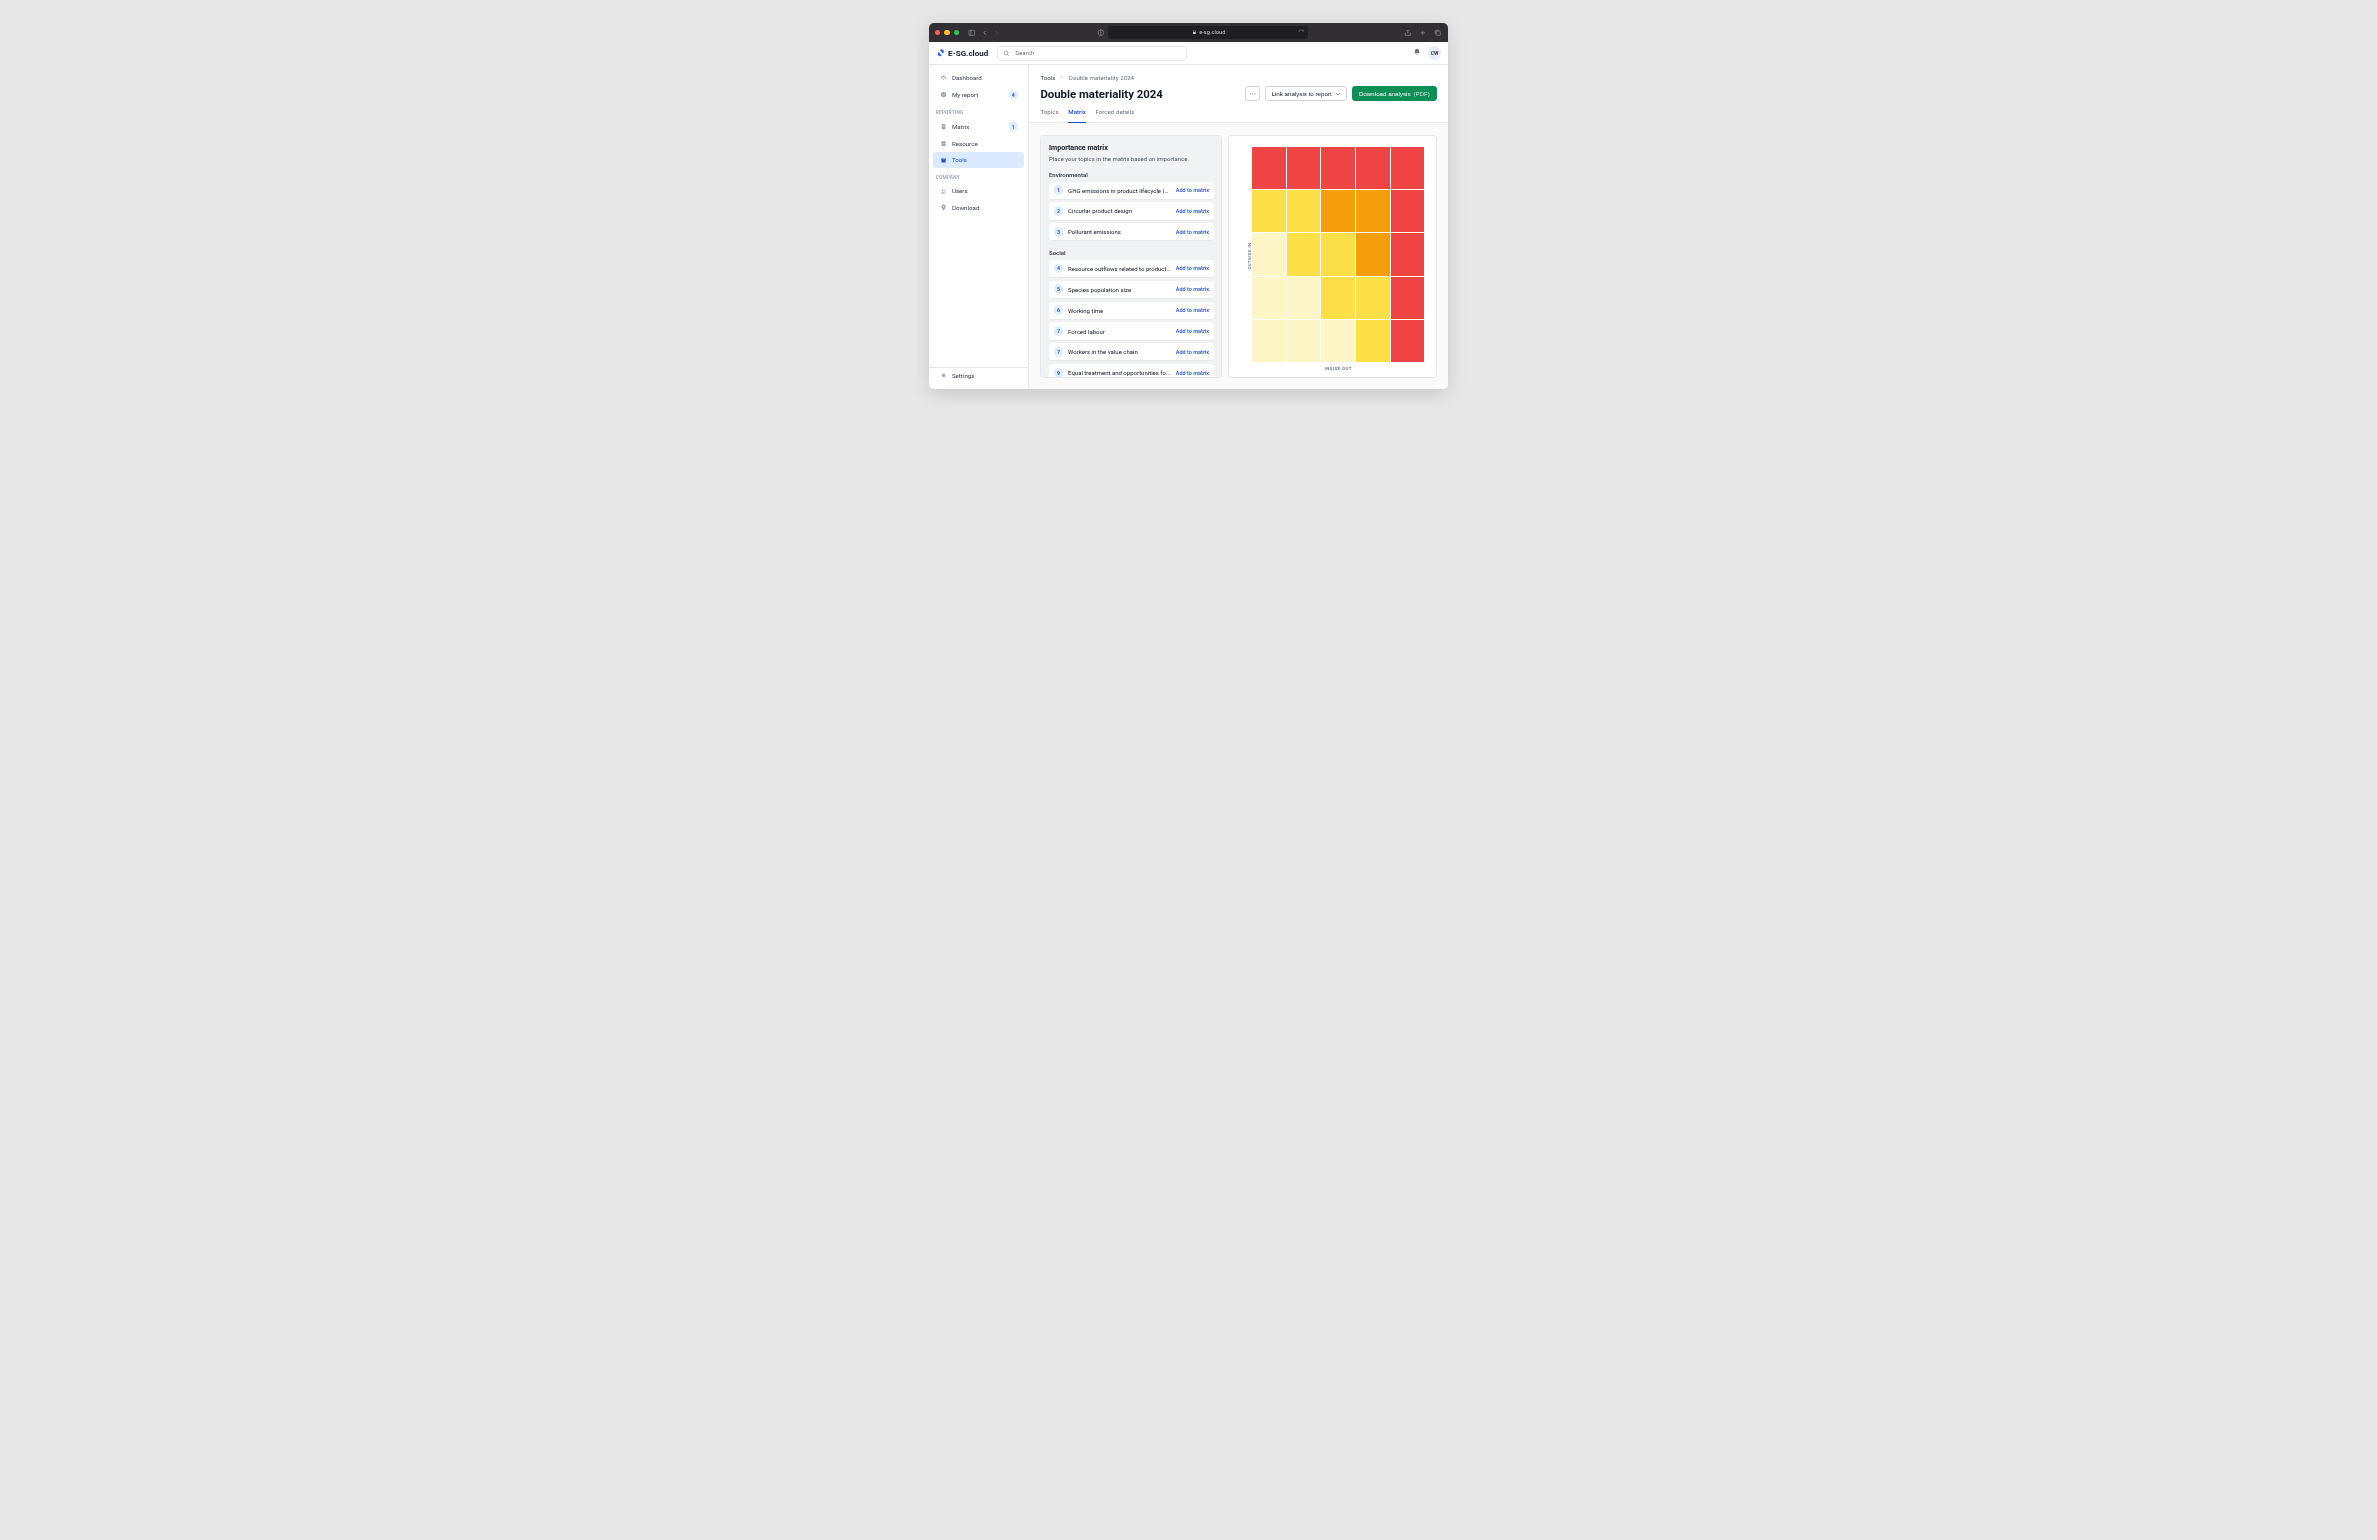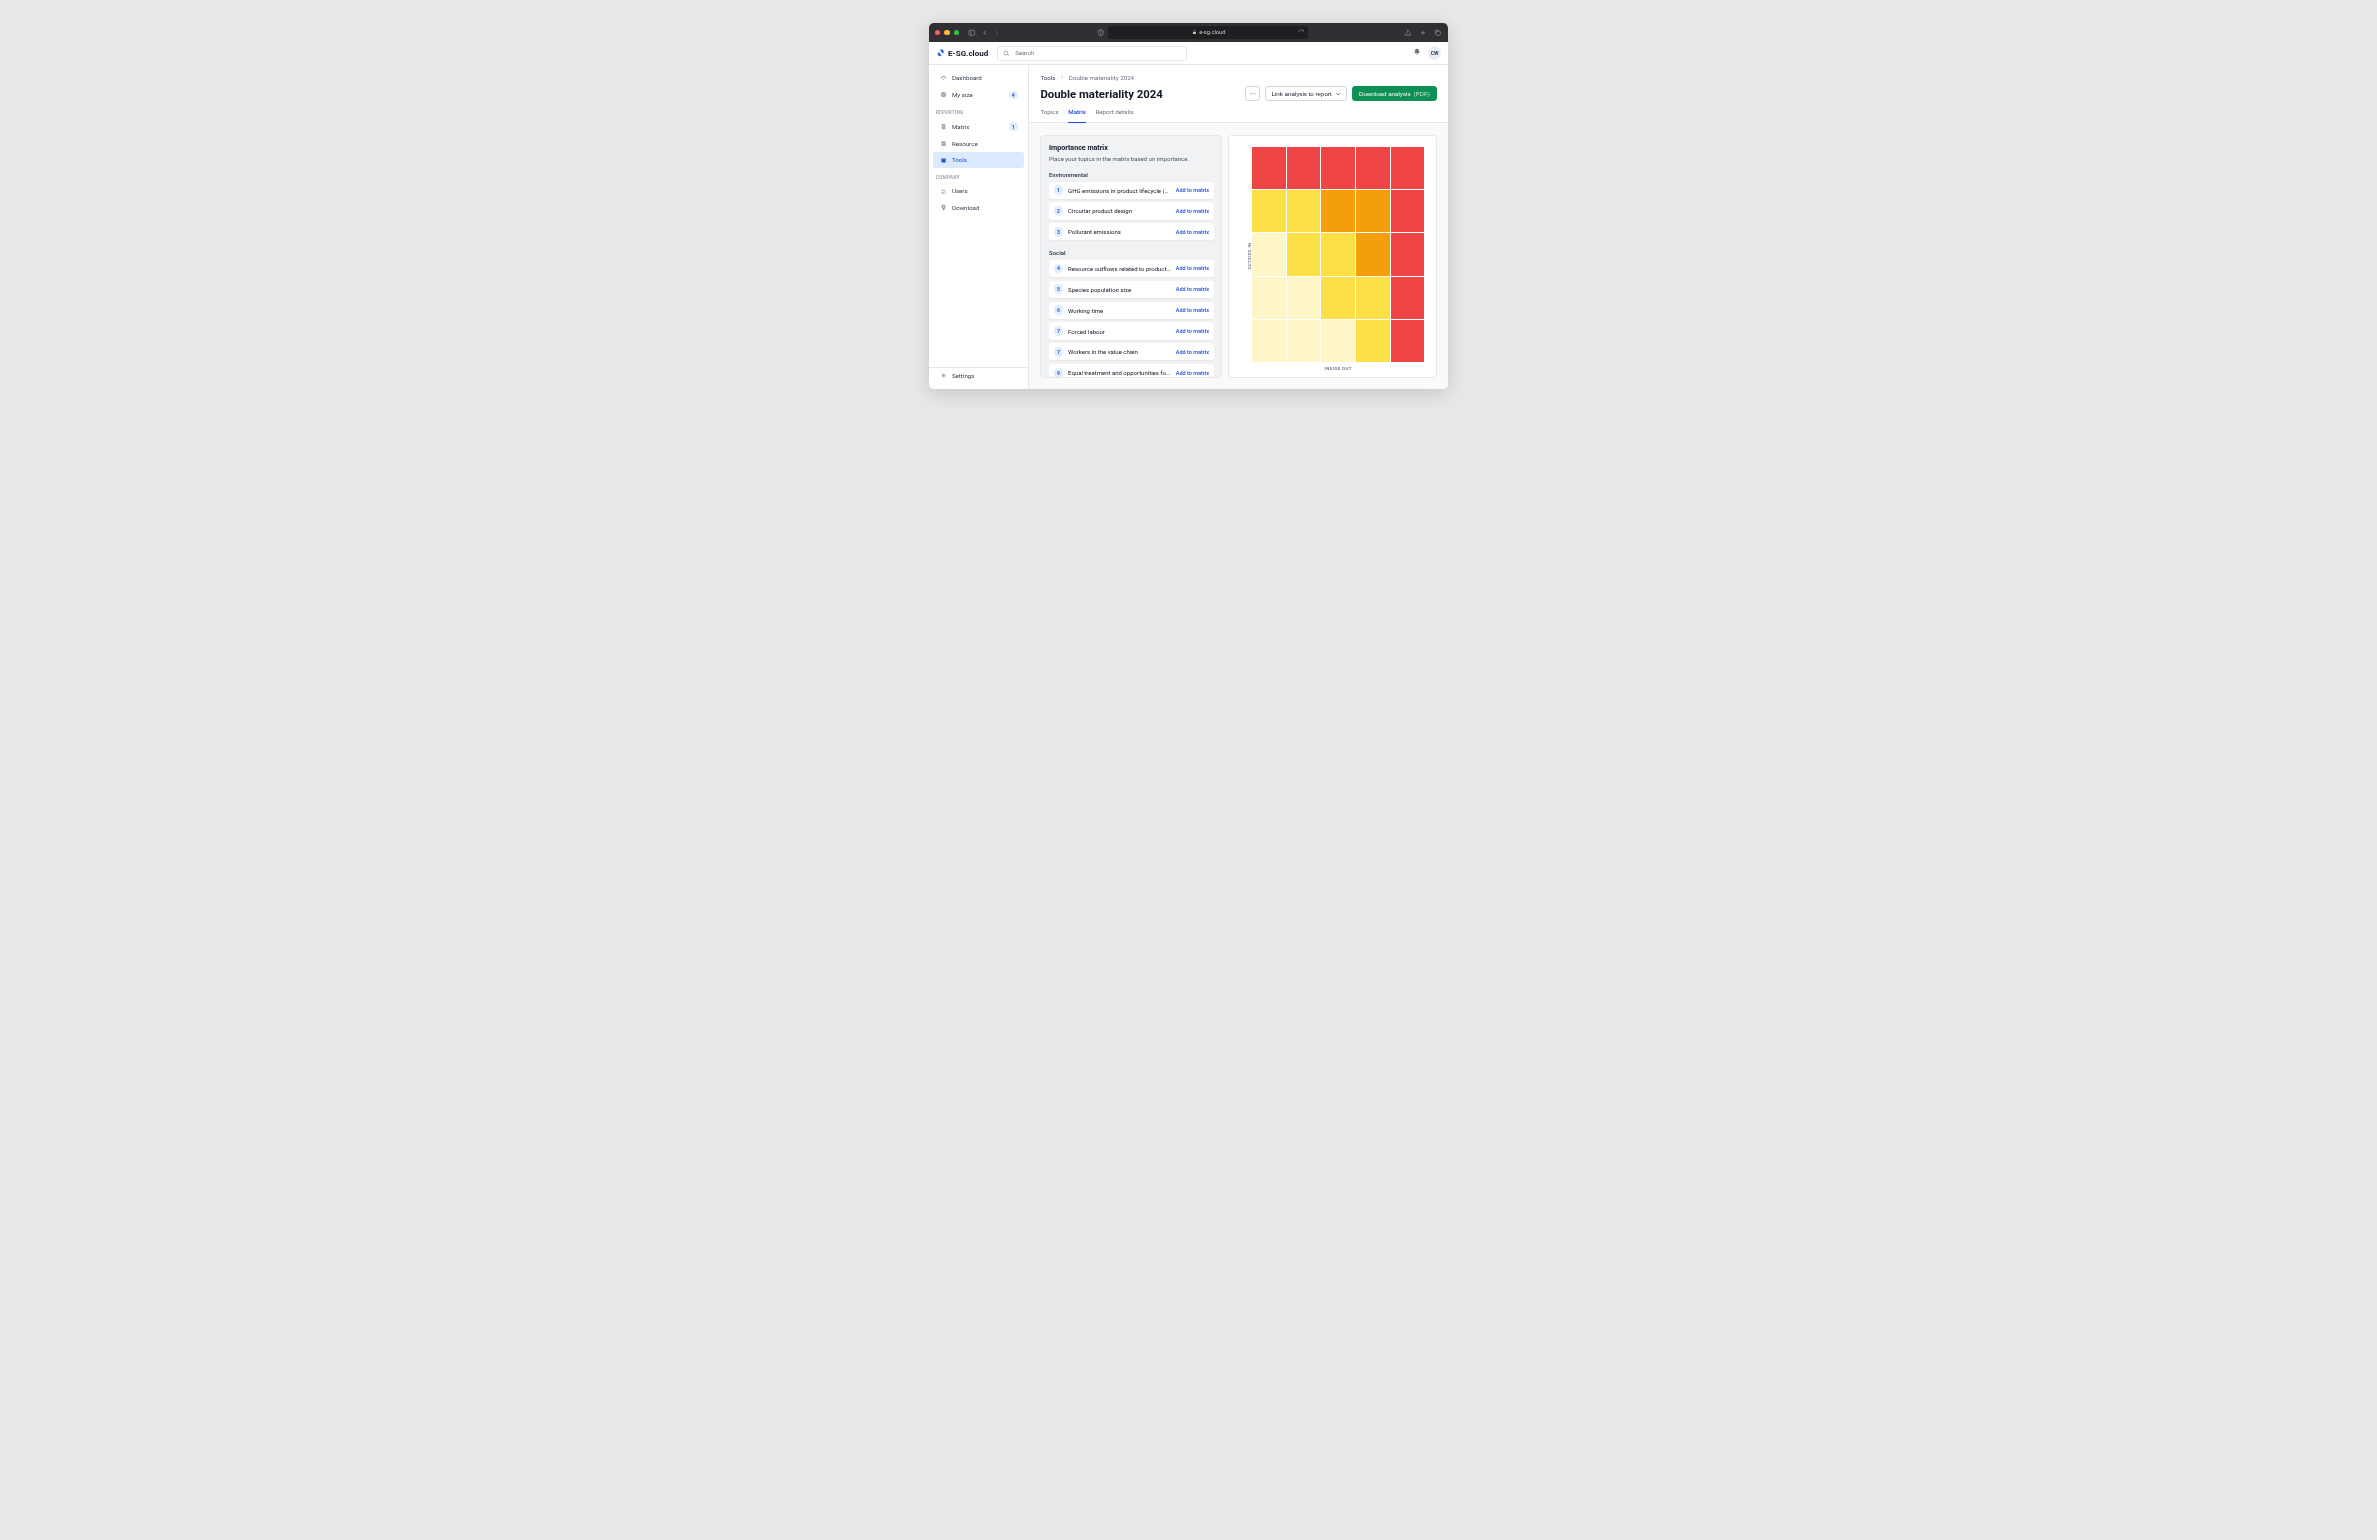--- a/index.html
+++ b/index.html
@@ -322,21 +322,21 @@
           </span>
           <span class="side-label">Dashboard</span>
         </div>
         <div class="side-item">
           <span class="sico">
             <svg viewBox="0 0 24 24" fill="currentColor">
               <circle cx="12" cy="12" r="9"></circle>
               <path d="M8 12l3 3 5-6" stroke="#fff" stroke-width="2" fill="none"></path>
             </svg>
           </span>
-          <span class="side-label">My size</span>
+          <span class="side-label">My report</span>
           <span class="side-badge">4</span>
         </div>
         <div class="side-head">REPORTING</div>
         <div class="side-item">
           <span class="sico">
             <svg viewBox="0 0 24 24" fill="currentColor">
               <path d="M6 3h9l3 3v15H6z"></path>
               <rect x="9" y="9" width="6" height="1.5" fill="#fff"></rect>
               <rect x="9" y="12" width="6" height="1.5" fill="#fff"></rect>
             </svg>
@@ -425,21 +425,21 @@
           <button class="btn primary">
             <span>Download analysis</span>
             <span class="muted">(PDF)</span>
           </button>
         </div>
       </div>
 
       <div class="tabs" id="tabs">
           <div class="tab">Topics</div>
           <div class="tab active">Matrix</div>
-          <div class="tab">Report details</div>
+          <div class="tab">Forced details</div>
         </div>
 
       <div class="content">
 
         <div class="panel">
           <h3>Importance matrix</h3>
           <p class="desc">Place your topics in the matrix based on importance.</p>
           <div id="topic-groups">
               <div class="cat-head">Environmental</div>
               <div class="topic">

